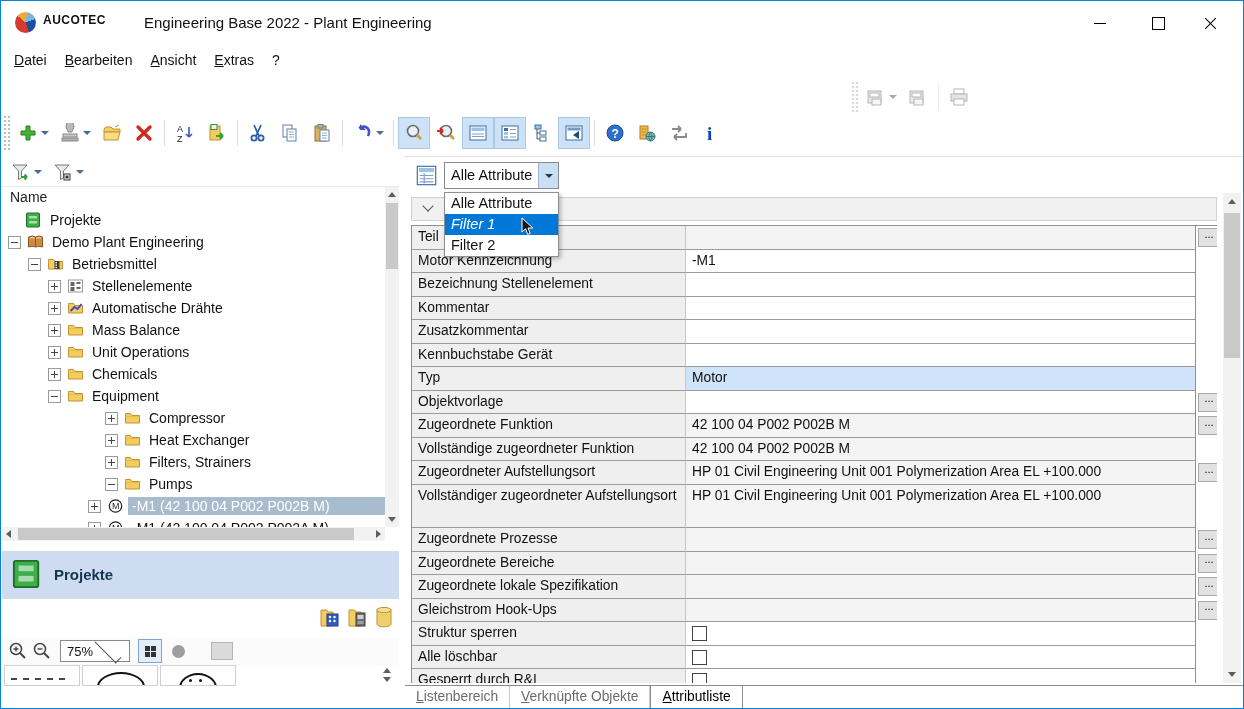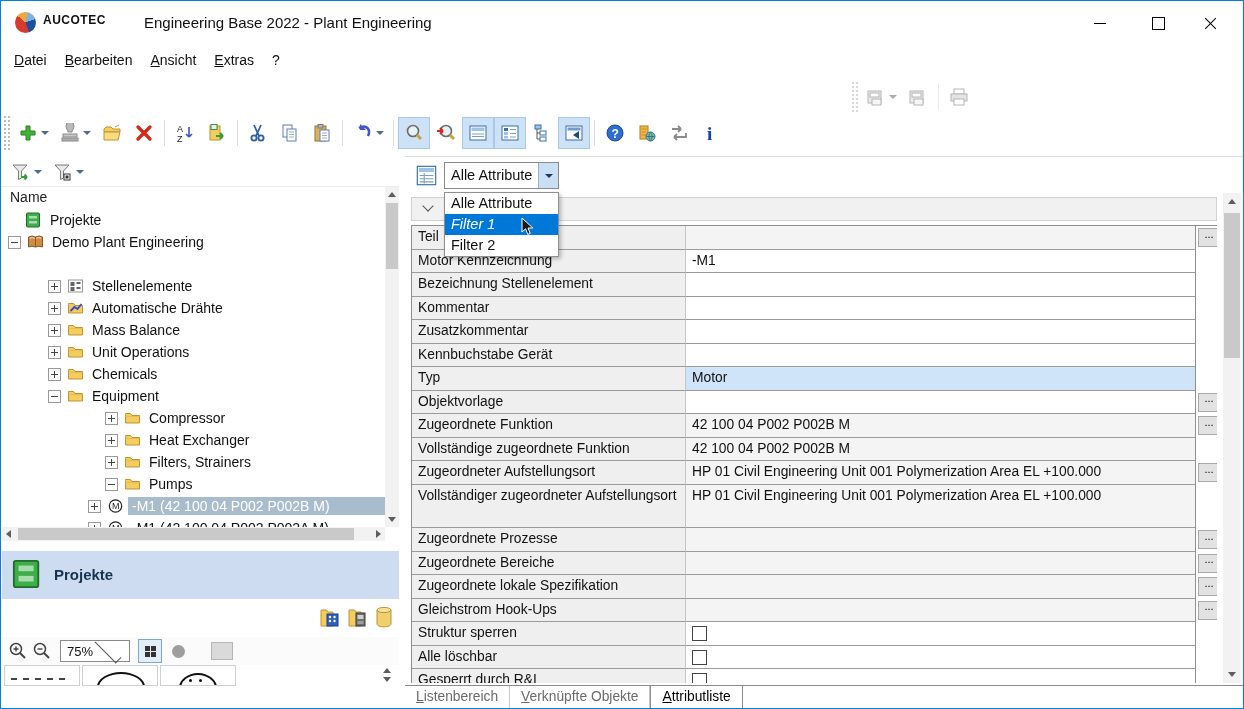--- a/index.html
+++ b/index.html
@@ -352,20 +352,31 @@
     </div>
     <div class="trow lv1" style="top:44px">
       <span class="exp"></span>
       <svg class="ti" viewBox="0 0 16 16">
           <path d="M1 3q3.5-2 7 0q3.5-2 7 0v10q-3.5-1.6-7 0q-3.5-1.6-7 0z" fill="#d08a41" stroke="#8a5526"></path>
           <path d="M8 3v10" stroke="#8a5526"></path>
           <path d="M2.2 4.2q2.6-1.2 5 0M8.8 4.2q2.6-1.2 5 0" stroke="#f3e3c8" fill="none"></path>
         </svg>
       <span class="tlabel">Demo Plant Engineering</span>
     </div>
+    <div class="trow lv2" style="top:66px">
+      <span class="exp"></span>
+      <svg class="ti" viewBox="0 0 16 16">
+          <path d="M1 4.5V13h14V5.5H7.5L6 3.5H1z" fill="#f3cd5f" stroke="#c29232"></path>
+          <rect x="7" y="5" width="5" height="8" fill="#3d3d3d"></rect>
+          <rect x="8" y="6" width="1.4" height="1.4" fill="#fff"></rect>
+          <rect x="8" y="8.4" width="1.4" height="1.4" fill="#fff"></rect>
+          <rect x="8" y="10.8" width="1.4" height="1.4" fill="#fff"></rect>
+        </svg>
+      <span class="tlabel">Betriebsmittel</span>
+    </div>
     <div class="trow lv3" style="top:88px">
       <span class="exp plus"></span>
       <svg class="ti" viewBox="0 0 16 16">
           <rect x="1" y="2" width="14" height="12" fill="#fff" stroke="#9a9a9a"></rect>
           <path d="M3 5h4M9 5h4M3 7h4" stroke="#333" stroke-width="1.4"></path>
           <path d="M3 10h4M9 10h4M3 12h4" stroke="#333" stroke-width="1.4"></path>
         </svg>
       <span class="tlabel">Stellenelemente</span>
     </div>
     <div class="trow lv3" style="top:110px">
@@ -623,21 +634,21 @@
         </div>
     </div>
     <div class="arow">
       <div class="alabel">Zugeordnete Funktion</div>
       <div class="avalue">42 100 04 P002 P002B M</div>
       <div class="agutter">
           <button class="dots">...</button>
         </div>
     </div>
     <div class="arow">
-      <div class="alabel">Vollständige zugeordnete Funktion</div>
+      <div class="alabel">Vollständige zugeordneter Funktion</div>
       <div class="avalue">42 100 04 P002 P002B M</div>
       <div class="agutter"></div>
     </div>
     <div class="arow">
       <div class="alabel">Zugeordneter Aufstellungsort</div>
       <div class="avalue">HP 01 Civil Engineering Unit 001 Polymerization Area EL +100.000</div>
       <div class="agutter">
           <button class="dots">...</button>
         </div>
     </div>

